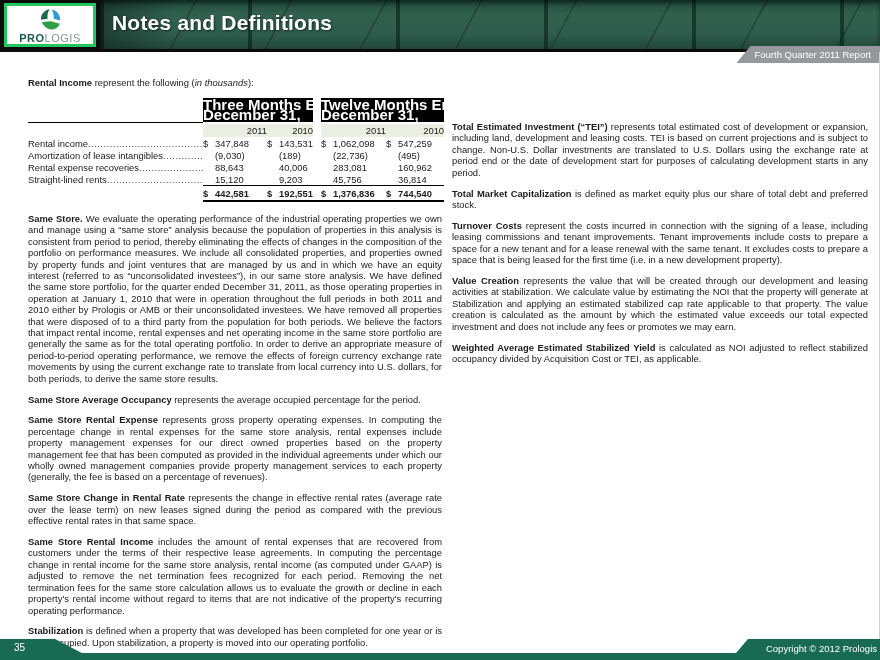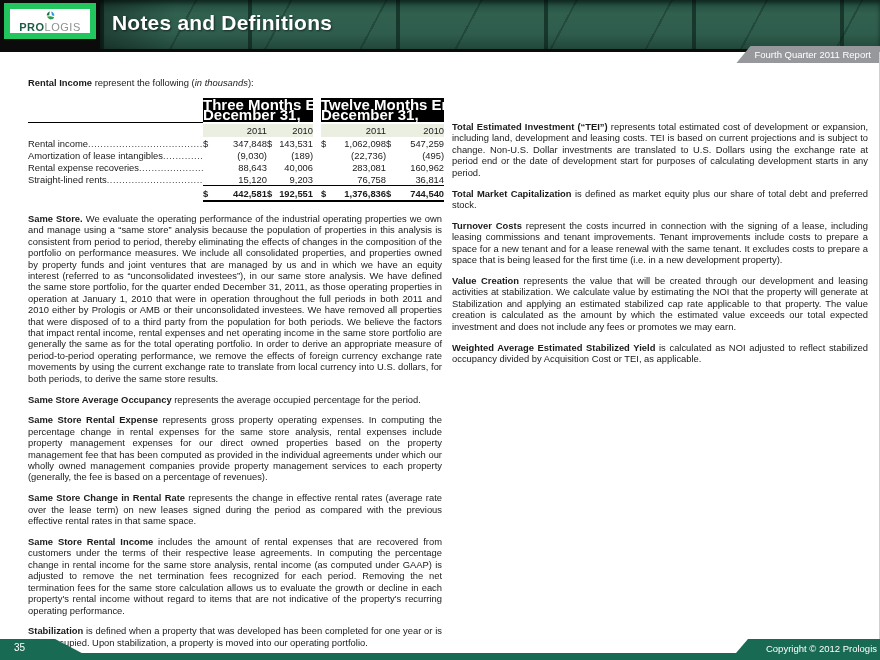--- a/index.html
+++ b/index.html
@@ -18,22 +18,22 @@
       repeating-linear-gradient(118deg, rgba(12,36,28,.35) 0 2px, rgba(0,0,0,0) 2px 84px),
       linear-gradient(180deg, #1f4a3c 0%, #31604f 28%, #2f5d4d 68%, #22483a 100%);
     box-shadow:inset 0 3px 4px rgba(0,0,0,.5);
   }
   .banner-title{
     position:absolute;left:112px;top:11px;margin:0;
     font-size:21px;font-weight:bold;color:#ffffff;letter-spacing:.2px;
     text-shadow:1px 1px 2px rgba(0,0,0,.55);
   }
   .logo-box{
-    position:absolute;top:3px;left:4px;width:92px;height:36px;
-    background:#ffffff;border:6px solid #22c55e;box-sizing:border-box;
+    position:absolute;top:3px;left:4px;width:92px;height:44px;
+    background:#ffffff;border:3px solid #22c55e;box-sizing:border-box;
     display:flex;flex-direction:column;align-items:center;justify-content:flex-start;
   }
   .globe{margin-top:2px;width:25px;height:25px;}
   .logo-text{font-size:11px;letter-spacing:.5px;line-height:11px;margin-top:2px;}
   .logo-text .pro{font-weight:bold;color:var(--logo_dark_green,#1b5c44);}
   .logo-text .logis{font-weight:normal;color:#8d928f;}
   .report-tag{
     position:absolute;top:46px;right:0;height:17px;line-height:17px;
     padding:0 9px 0 18px;background:var(--tag_gray,#96989b);color:#ffffff;font-size:9.5px;
     -webkit-clip-path:polygon(14px 0,100% 0,100% 100%,0 100%);
@@ -53,21 +53,21 @@
   .c-lbl{width:175px;} .c-d{width:12px;} .c-v1{width:52px;} .c-d2{width:12px;} .c-v2{width:34px;}
   .c-gap{width:8px;} .c-d3{width:12px;} .c-v3{width:53px;} .c-d4{width:12px;} .c-v4{width:46px;}
   tr.hdr td.grp{
     background:var(--table_header_bg,#000000);color:#ffffff;text-align:left;
     font-weight:bold;font-size:15px;line-height:10px;padding:2px 0;border-bottom:2px solid #fff;
   }
   tr.hdr td.lblh{border-bottom:1px solid #000;}
   tr.yrs td.yr{background:var(--years_row_bg,#eaefe2);font-weight:normal;text-align:right;
     padding:1px 0 1px 0;}
   td.d{text-align:left;padding-left:1px;}
-  td.v{text-align:right;}
+  td.v{}
   tr.data td{padding-top:1px;}
   .lblwrap{display:flex;overflow:hidden;}
   .lblwrap .lt{white-space:nowrap;}
   .lblwrap .leader{flex:1;overflow:hidden;white-space:nowrap;color:#444;}
   .lblwrap .leader::after{content:"...................................................................................";letter-spacing:.5px;}
   tr.tot td{font-weight:bold;padding-top:2px;padding-bottom:1px;}
   tr.tot td.rule{border-top:1px solid #000;border-bottom:2.5px solid #000;}
   
   .footer-bar{position:absolute;left:0;right:0;bottom:0;height:7px;background:var(--brand_green,#186a52);}
   .page-tab{
@@ -200,21 +200,21 @@
                 <span class="lt">Straight-lined rents</span>
                 <span class="leader"></span>
               </div>
             </td>
         <td class="d"></td>
         <td class="v">15,120</td>
         <td class="d"></td>
         <td class="v">9,203</td>
         <td></td>
         <td class="d"></td>
-        <td class="v">76,758</td>
+        <td class="v">45,756</td>
         <td class="d"></td>
         <td class="v">36,814</td>
       </tr>
       <tr class="tot">
         <td></td>
         <td class="d rule">$</td>
         <td class="v rule">442,581</td>
         <td class="d rule">$</td>
         <td class="v rule">192,551</td>
         <td class="rule"></td>

